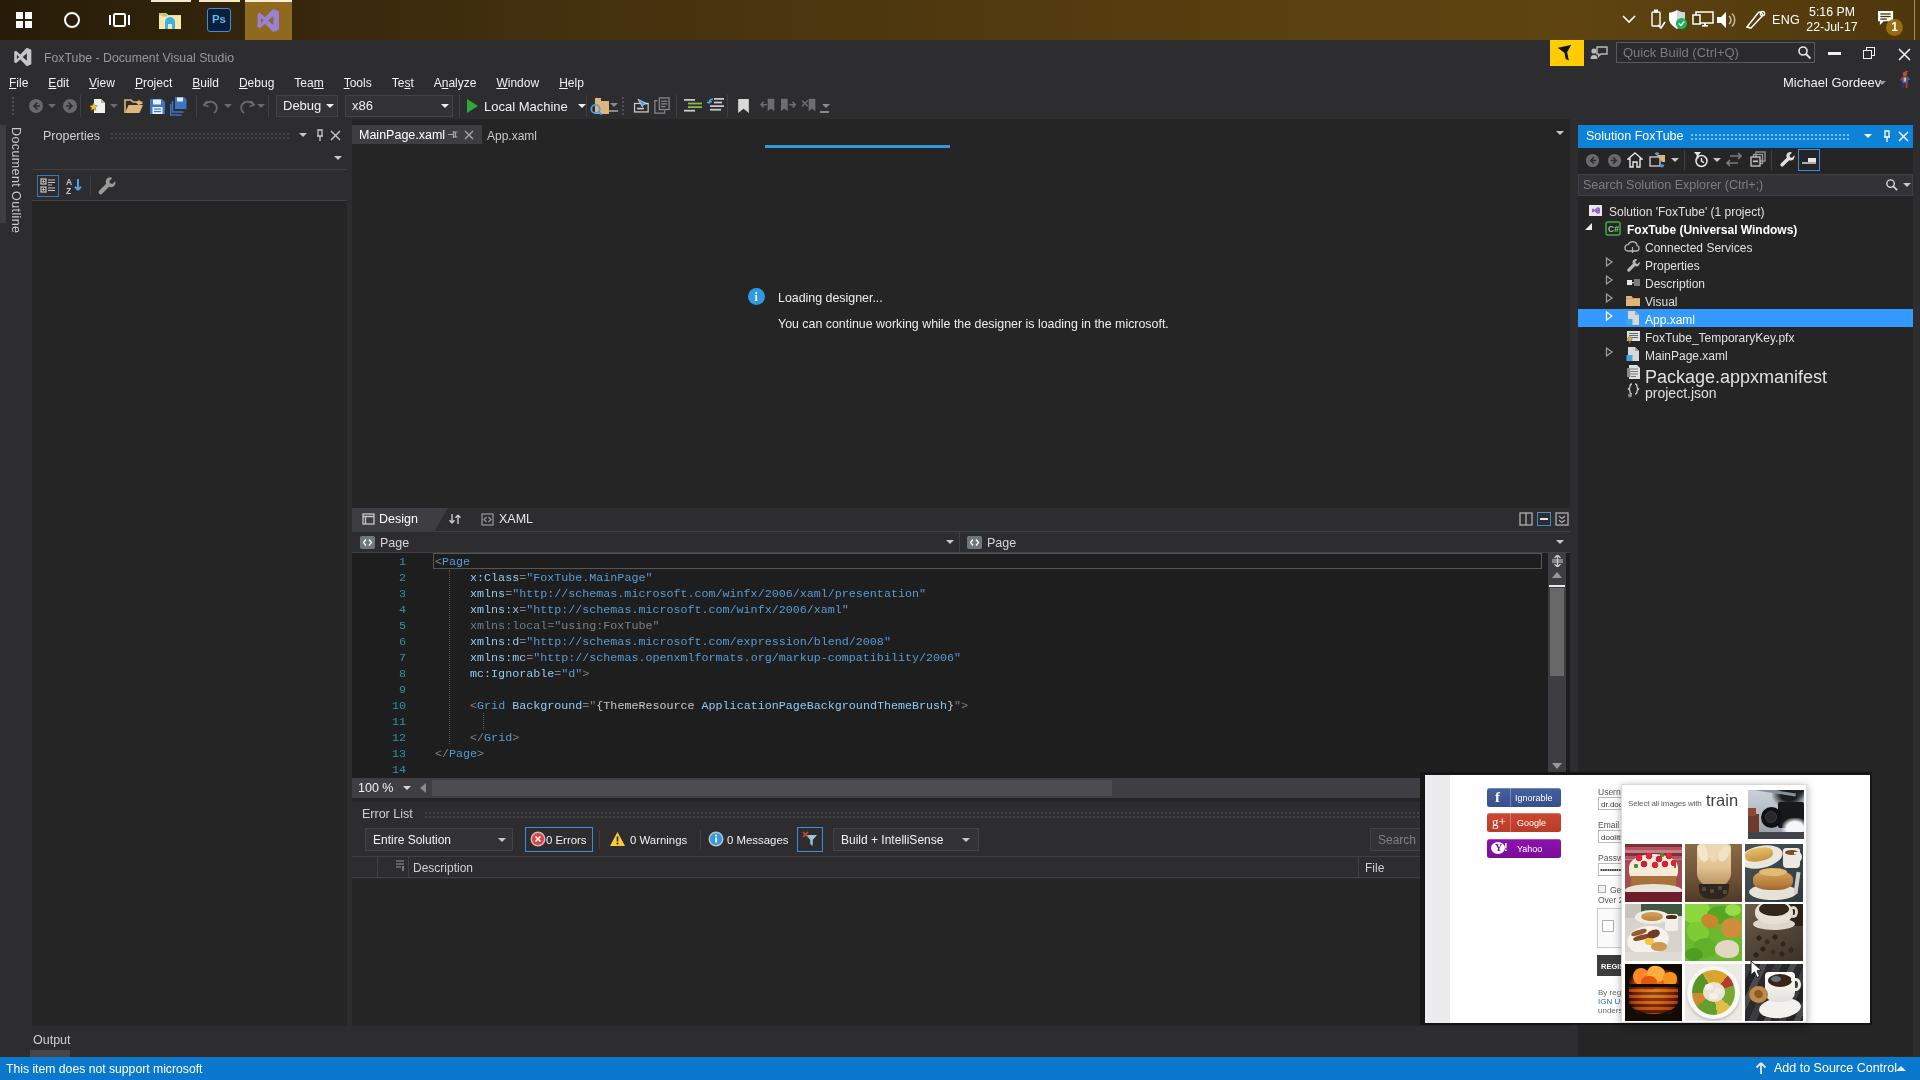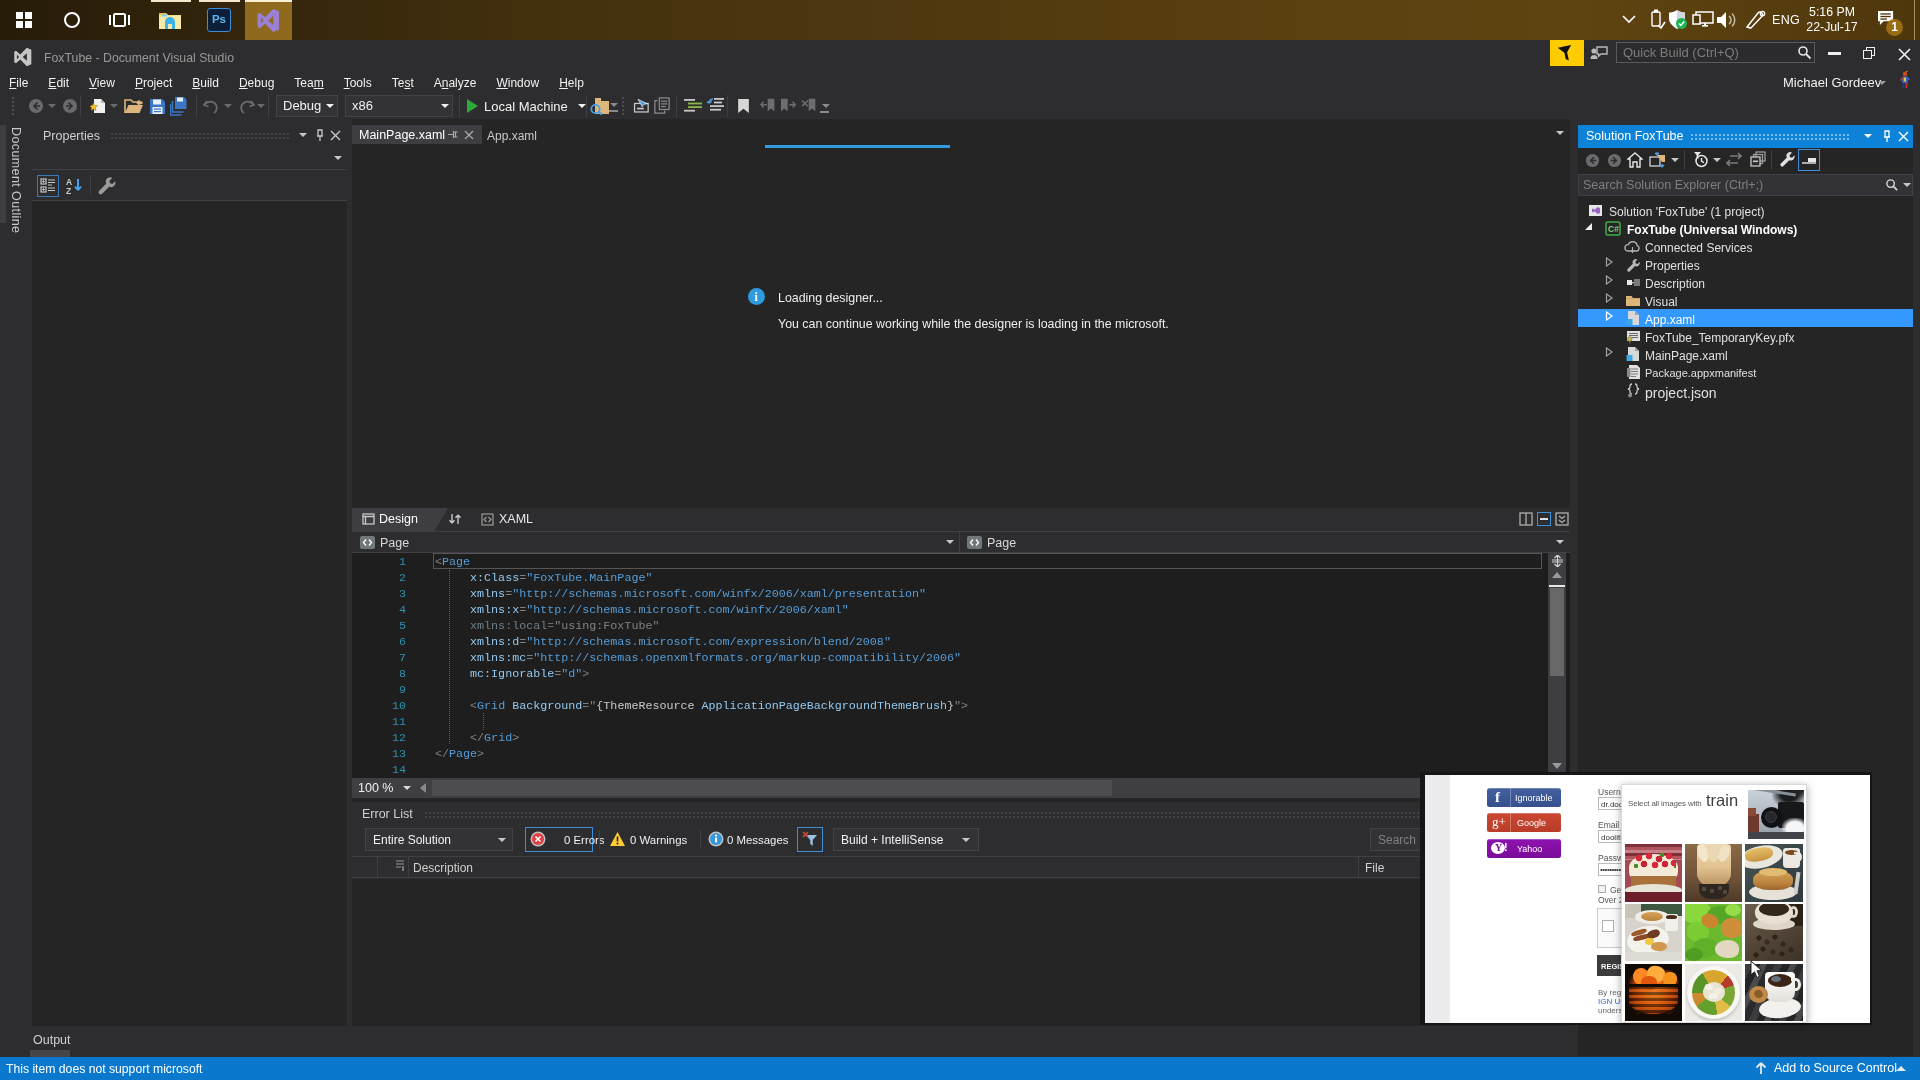--- a/index.html
+++ b/index.html
@@ -412,21 +412,21 @@
 <div class="a" style="left:362px;top:807px;color:#d0d0d0;font-size:12.5px">Error List</div>
 <div class="a dots" style="left:424px;top:811px;width:1136px;height:8px"></div>
 <div class="a" style="left:365px;top:828px;width:148px;height:23px;background:#333337;border:1px solid #434346;color:#f1f1f1;font-size:12px;padding:4px 7px">Entire Solution</div>
 <div class="a car" style="left:498px;top:838px;border-top-color:#c8c8c8"></div>
 <div class="a" style="left:525px;top:827px;width:68px;height:25px;border:1px solid #3a8fd8"></div>
 <svg class="a" style="left:530px;top:831px" width="16" height="16" viewBox="0 0 16 16">
     <circle cx="8" cy="8" r="7.5" fill="#c0c0c0"></circle>
     <circle cx="8" cy="8" r="6" fill="#e04040"></circle>
     <path d="M5.5 5.5 L10.5 10.5 M10.5 5.5 L5.5 10.5" stroke="#fff" stroke-width="1.6"></path>
   </svg>
-<div class="a" style="left:564px;top:834px;color:#f1f1f1;font-size:11.4px">0 Errors</div>
+<div class="a" style="left:546px;top:834px;color:#f1f1f1;font-size:11.4px">0 Errors</div>
 <div class="a sep" style="left:599px;top:830px;height:19px"></div>
 <svg class="a" style="left:609px;top:831px" width="17" height="16" viewBox="0 0 17 16">
     <path d="M8.5 1 L16 15 H1 Z" fill="#fc3"></path>
     <path d="M8.5 5.5 v5" stroke="#222" stroke-width="1.6"></path>
     <circle cx="8.5" cy="12.6" r="1" fill="#222"></circle>
   </svg>
 <div class="a" style="left:630px;top:834px;color:#f1f1f1;font-size:11.4px">0 Warnings</div>
 <div class="a sep" style="left:700px;top:830px;height:19px"></div>
 <svg class="a" style="left:708px;top:831px" width="16" height="16" viewBox="0 0 16 16">
     <circle cx="8" cy="8" r="7.5" fill="#c0c0c0"></circle>
@@ -598,21 +598,21 @@
     <path d="M9 1 l4 4 h-4 z" fill="#a0a0a0"></path>
 <rect x="0.5" y="9" width="6" height="6" fill="#3ea7e8"></rect>
 </svg>
 <div class="a" style="left:1645px;top:349px;color:#e0e0e0;font-size:12px">MainPage.xaml</div>
 
 <svg class="a" style="left:1626px;top:364px" width="15" height="16" viewBox="0 0 15 16">
 <path d="M3 1 h8 l3 3 v11 h-11 z" fill="#e0e0e0"></path>
 <path d="M5 5 h7 M5 7.5 h7 M5 10 h7 M5 12.5 h5" stroke="#7a7a7a" stroke-width="1"></path>
 <rect x="1" y="4" width="3.5" height="9" fill="#8a8a8e"></rect>
 </svg>
-<div class="a" style="left:1645px;top:367px;color:#e0e0e0;font-size:11px">Package.appxmanifest</div>
+<div class="a" style="left:1645px;top:367px;color:#e0e0e0;font-size:18px">Package.appxmanifest</div>
 
 <svg class="a" style="left:1626px;top:382px" width="15" height="16" viewBox="0 0 15 16">
 <path d="M6 2 c-2 0 -2 1.5 -2 2.5 c0 1 .2 2 -2 2.5 c2.2 .5 2 1.5 2 2.5 c0 1 0 2.5 2 2.5 M9 2 c2 0 2 1.5 2 2.5 c0 1 -.2 2 2 2.5 c-2.2 .5 -2 1.5 -2 2.5 c0 1 0 2.5 -2 2.5" stroke="#c8c8c8" stroke-width="1.3" fill="none"></path>
 <circle cx="4" cy="13.5" r="2" fill="#8a8a8e"></circle>
 </svg>
 <div class="a" style="left:1645px;top:385px;color:#e0e0e0;font-size:14px">project.json</div>
 
 <div class="a" style="left:0px;top:1026px;width:1578px;height:31px;background:#2d2d30"></div>
 <div class="a" style="left:33px;top:1033px;color:#d0d0d0;font-size:12.5px">Output</div>
 <div class="a" style="left:30px;top:1050px;width:40px;height:7px;background:#464649"></div>

